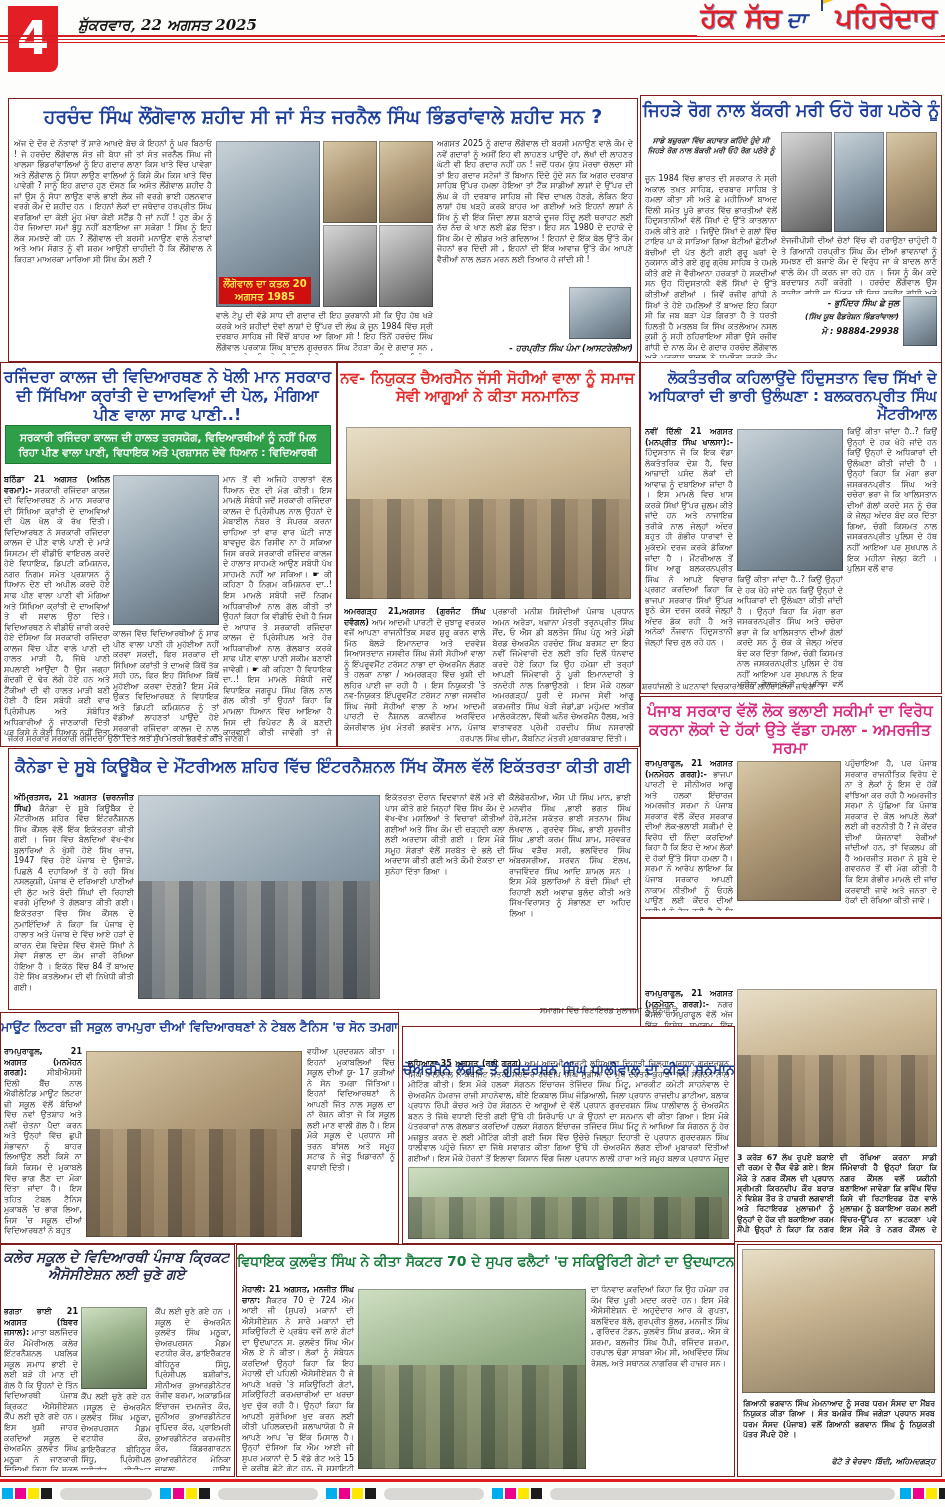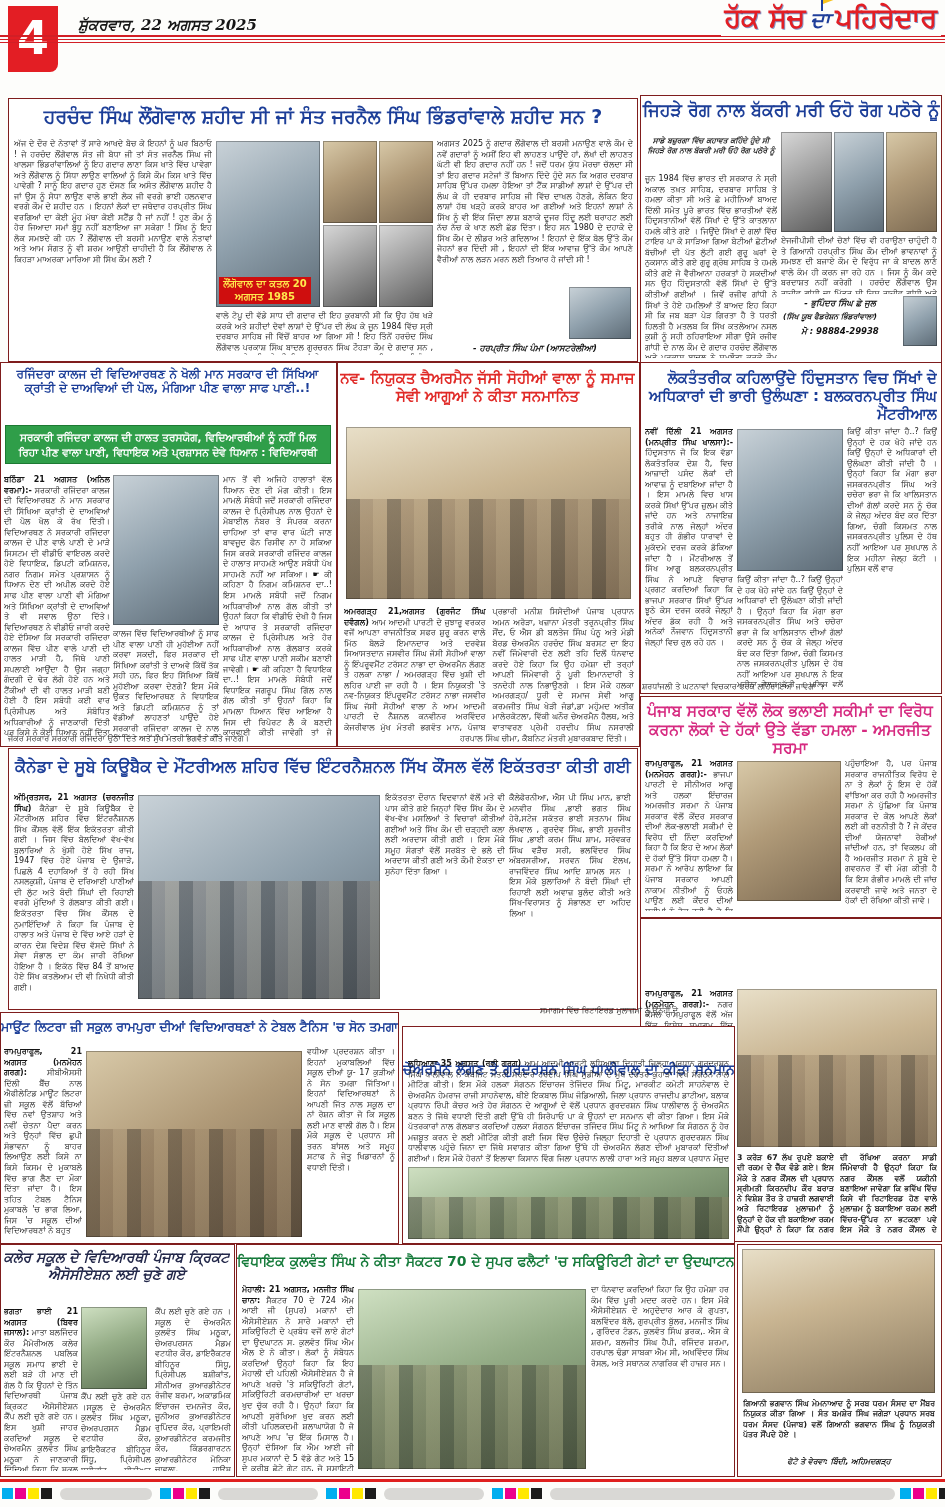--- a/index.html
+++ b/index.html
@@ -12,21 +12,21 @@
   .hl-red{color:#e02a27;}
   .hl-pink{color:#d62a80;}
   .hl-green{color:#157a3a;}
   .hl-dark{color:#23284a;font-style:italic;}
   .nowrap{white-space:nowrap;}
   .bt{font-size:8px;line-height:1.32;text-align:justify;color:#141414;overflow:hidden;}
   .dl{font-weight:bold;}
   .cols2{column-count:2;column-gap:7px;}
   .banner{background:#2f9e49;color:#fff;font-weight:bold;text-align:center;
     font-size:10.5px;line-height:1.4;padding:4px 6px;border:1px solid #1d7a33;box-sizing:border-box;}
-  .byline{font-weight:bold;font-style:italic;text-align:center;font-size:8.5px;color:#111;}
+  .byline{font-weight:bold;font-style:italic;text-align:right;font-size:8.5px;color:#111;}
   .cap{font-size:7.8px;font-weight:bold;line-height:1.32;text-align:justify;}
   .strip{font-size:8px;line-height:1.25;color:#222;overflow:hidden;white-space:nowrap;}
   
   .ph{position:absolute;box-shadow:inset 0 0 0 1px rgba(0,0,0,.3);
     background:linear-gradient(155deg,#cfc8bb,#9a907e 55%,#6f665a);overflow:hidden;}
   .ph.warm{background:linear-gradient(150deg,#d8c9a8,#b09a78 45%,#7c6a52);}
   .ph.cool{background:linear-gradient(150deg,#c9d2d8,#8fa0ac 50%,#5d6b76);}
   .ph.bw{background:linear-gradient(150deg,#d8d8d8,#9a9a9a 50%,#5c5c5c);}
   .ph.green{background:linear-gradient(160deg,#cfe0c2,#94ac86 45%,#5e7355);}
   .ph.room{background:linear-gradient(165deg,#e8dfc8,#c9b592 40%,#8a7a60);}
@@ -57,21 +57,21 @@
 <body>
 
 <div id="paper">
 
   <div id="pgnum" class="abs" style="left:8px;top:6px;width:50px;height:66px;font-size:46px;line-height:64px;">4</div>
   <div class="abs" style="left:78px;top:16px;font-size:15px;font-weight:bold;font-style:italic;font-family:'DejaVu Serif','Liberation Serif',serif;">ਸ਼ੁੱਕਰਵਾਰ, 22 ਅਗਸਤ 2025</div>
   <div class="abs redrule" style="left:0;top:35px;width:945px;height:9px;"></div>
   <div class="abs" style="right:4px;top:2px;height:34px;background:#fdfdfb;padding:0 4px;">
     <span class="mh mh-red" style="font-size:27px;">ਹੱਕ ਸੱਚ</span>
     <span class="mh mh-blue" style="font-size:21px;position:relative;">ਦਾ</span>
-    <span class="mh mh-red" style="font-size:27px;">ਪਹਿਰੇਦਾਰ</span>
+    <span class="mh mh-red" style="font-size:27px;margin-left:24px;">ਪਹਿਰੇਦਾਰ</span>
     <span class="flagpole" style="right:118px;top:-7px;"></span>
     <span class="flagtri" style="right:105px;top:-9px;"></span>
   </div>
 
   <div class="abs box" style="left:8px;top:98px;width:628px;height:262px;">
     <div class="hl hl-blue abs nowrap" style="left:0;top:6px;width:100%;font-size:19px;">ਹਰਚੰਦ ਸਿੰਘ ਲੌਂਗੋਵਾਲ ਸ਼ਹੀਦ ਸੀ ਜਾਂ ਸੰਤ ਜਰਨੈਲ ਸਿੰਘ ਭਿੰਡਰਾਂਵਾਲੇ ਸ਼ਹੀਦ ਸਨ ?</div>
     <div class="bt abs" style="left:5px;top:40px;width:198px;height:212px;">ਅੱਜ ਦੇ ਦੌਰ ਦੇ ਨੇਤਾਵਾਂ ਤੋਂ ਸਾਰੇ ਆਖਦੇ ਬੋਚ ਕੇ ਇਹਨਾਂ ਨੂੰ ਘਰ ਬਿਠਾਓ ! ਜੇ ਹਰਚੰਦ ਲੌਂਗੋਵਾਲ ਸੰਤ ਜੀ ਬੋਧਾ ਜੀ ਤਾਂ ਸੰਤ ਜਰਨੈਲ ਸਿੰਘ ਜੀ ਖਾਲਸਾ ਭਿੰਡਰਾਂਵਾਲਿਆਂ ਨੂੰ ਇਹ ਗਦਾਰ ਲਾਣਾ ਕਿਸ ਖਾਤੇ ਵਿੱਚ ਪਾਵੇਗਾ ਅਤੇ ਲੌਂਗੋਵਾਲ ਨੂੰ ਸਿੱਧਾ ਲਾਉਣ ਵਾਲਿਆਂ ਨੂੰ ਕਿਸੇ ਕੌਮ ਕਿਸ ਖਾਤੇ ਵਿੱਚ ਪਾਵੇਗੀ ? ਸਾਨੂੰ ਇਹ ਗਦਾਰ ਹੁਣ ਦੱਸਣ ਕਿ ਅਸੰਤ ਲੌਂਗੋਵਾਲ ਸ਼ਹੀਦ ਹੈ ਜਾਂ ਉਸ ਨੂੰ ਸੋਧਾ ਲਾਉਣ ਵਾਲੇ ਭਾਈ ਲੋਕ ਜੀ ਵਰਗੇ ਭਾਈ ਹਲਨਵਾਰ ਵਰਗੇ ਕੌਮ ਦੇ ਸ਼ਹੀਦ ਹਨ । ਇਹਨਾਂ ਲੋਕਾਂ ਦਾ ਜਥੇਦਾਰ ਹਰਪ੍ਰੀਤ ਸਿੰਘ ਵਰਗਿਆਂ ਦਾ ਕੋਈ ਮੂੰਹ ਮੱਥਾ ਕੋਈ ਸਟੈਂਡ ਹੈ ਜਾਂ ਨਹੀਂ ! ਹੁਣ ਕੌਮ ਨੂੰ ਹੋਰ ਜਿਆਦਾ ਸਮਾਂ ਬੁੱਧੂ ਨਹੀਂ ਬਣਾਇਆ ਜਾ ਸਕੇਗਾ ! ਸਿੱਖ ਨੂੰ ਇਹ ਲੋਕ ਸਮਝਦੇ ਕੀ ਹਨ ? ਲੌਂਗੋਵਾਲ ਦੀ ਬਰਸੀ ਮਨਾਉਣ ਵਾਲੇ ਨੇਤਾਵਾਂ ਅਤੇ ਆਮ ਸੰਗਤ ਨੂੰ ਵੀ ਸ਼ਰਮ ਆਉਣੀ ਚਾਹੀਦੀ ਹੈ ਕਿ ਲੌਂਗੋਵਾਲ ਨੇ ਕਿਹੜਾ ਮਾਅਰਕਾ ਮਾਰਿਆ ਸੀ ਸਿੱਖ ਕੌਮ ਲਈ ?</div>
 
     <div class="ph cool" style="left:207px;top:42px;width:104px;height:166px;"></div>
     <div class="redlabel" style="left:210px;top:178px;width:86px;">ਲੌਂਗੋਵਾਲ ਦਾ ਕਤਲ 20 ਅਗਸਤ 1985</div>
@@ -97,21 +97,21 @@
     </div>
     <div class="bt abs" style="left:4px;top:78px;width:132px;height:184px;">ਜੂਨ 1984 ਵਿੱਚ ਭਾਰਤ ਦੀ ਸਰਕਾਰ ਨੇ ਸ੍ਰੀ ਅਕਾਲ ਤਖ਼ਤ ਸਾਹਿਬ, ਦਰਬਾਰ ਸਾਹਿਬ ਤੇ ਹਮਲਾ ਕੀਤਾ ਸੀ ਅਤੇ ਛੇ ਮਹੀਨਿਆਂ ਬਾਅਦ ਦਿੱਲੀ ਸਮੇਤ ਪੂਰੇ ਭਾਰਤ ਵਿੱਚ ਭਾਰਤੀਆਂ ਵੱਲੋਂ ਹਿੰਦੁਸਤਾਨੀਆਂ ਵੱਲੋਂ ਸਿੱਖਾਂ ਦੇ ਉੱਤੇ ਕਾਤਲਾਨਾ ਹਮਲੇ ਕੀਤੇ ਗਏ । ਜਿਉਂਦੇ ਸਿੱਖਾਂ ਦੇ ਗਲਾਂ ਵਿੱਚ ਟਾਇਰ ਪਾ ਕੇ ਸਾੜਿਆ ਗਿਆ ਬੇਟੀਆਂ ਛੋਟੀਆਂ ਬੱਚੀਆਂ ਦੀ ਪੱਤ ਲੁੱਟੀ ਗਈ ਗੁਰੂ ਘਰਾਂ ਦੇ ਨੁਕਸਾਨ ਕੀਤੇ ਗਏ ਗੁਰੂ ਗ੍ਰੰਥ ਸਾਹਿਬ ਤੇ ਹਮਲੇ ਕੀਤੇ ਗਏ ਜੋ ਵੈਰੀਆਨਾ ਹਰਕਤਾਂ ਹੋ ਸਕਦੀਆਂ ਸਨ ਉਹ ਹਿੰਦੁਸਤਾਨੀ ਵੱਲੋਂ ਸਿੱਖਾਂ ਦੇ ਉੱਤੇ ਕੀਤੀਆਂ ਗਈਆਂ । ਜਿਵੇਂ ਰਜੀਵ ਗਾਂਧੀ ਨੇ ਸਿੱਖਾਂ ਤੇ ਹੋਏ ਹਮਲਿਆਂ ਤੋਂ ਬਾਅਦ ਇਹ ਕਿਹਾ ਸੀ ਕਿ ਜਬ ਬੜਾ ਪੇੜ ਗਿਰਤਾ ਹੈ ਤੋ ਧਰਤੀ ਹਿਲਤੀ ਹੈ ਮਤਲਬ ਕਿ ਸਿੱਖ ਕਤਲੇਆਮ ਨਸਲ ਕੁਸ਼ੀ ਨੂੰ ਸਹੀ ਠਹਿਰਾਇਆ ਸੀਗਾ ਉਸੇ ਰਜੀਵ ਗਾਂਧੀ ਦੇ ਨਾਲ ਕੌਮ ਦੇ ਗਦਾਰ ਹਰਚੰਦ ਲੌਂਗੋਵਾਲ ਅਤੇ ਪ੍ਰਕਾਸ਼ ਬਾਦਲ ਨੇ ਸਮਝੌਤਾ ਕਰਕੇ ਕੌਮ ਦੀ ਪਿੱਠ ਵਿੱਚ ਛੁਰਾ ਮਾਰਿਆ ਸੀ ਤੇ ਕੌਮ ਦੇ ਭਵਿੱਖ ਸਿੰਘਾਂ ਨੇ ਇਹ ਧੋਖੇ ਨੂੰ ਬਰਦਾਸ਼ਤ ਨਾ ਕਰਦਿਆਂ ਹੋਇਆਂ ਹਰਚੰਦ ਲੌਂਗੋਵਾਲ ਨੂੰ ਧੁਰ ਦੀ ਟਿਕਟ ਕਟਾ ਦਿੱਤੀ ।</div>
     <div class="bt abs" style="left:140px;top:140px;width:156px;height:58px;">ਏਜਜੀਪੀਸੀ ਦੀਆਂ ਚੋਣਾਂ ਵਿੱਚ ਵੀ ਹਰਾਉਣਾ ਚਾਹੁੰਦੀ ਹੈ ਤੇ ਗਿਆਨੀ ਹਰਪ੍ਰੀਤ ਸਿੰਘ ਕੌਮ ਦੀਆਂ ਭਾਵਨਾਵਾਂ ਨੂੰ ਸਮਝਣ ਦੀ ਬਜਾਏ ਕੌਮ ਦੇ ਵਿਰੁੱਧ ਜਾ ਕੇ ਬਾਦਲ ਲਾਣੇ ਵਾਲੇ ਕੰਮ ਹੀ ਕਰਨ ਜਾ ਰਹੇ ਹਨ । ਜਿਸ ਨੂੰ ਕੌਮ ਕਦੇ ਬਰਦਾਸ਼ਤ ਨਹੀਂ ਕਰੇਗੀ । ਹਰਚੰਦ ਲੌਂਗੋਵਾਲ ਉਸ ਰਾਜੀਵ ਗਾਂਧੀ ਦਾ ਮਿੱਤਰ ਸੀ ਜਿਸ ਰਾਜੀਵ ਗਾਂਧੀ ਅਤੇ ਉਸ ਦੀ ਟੋਲੀ ਨੇ ਸੰਤ ਭਿੰਡਰਾਂਵਾਲਿਆਂ, ਭਾਈ ਅਮਰੀਕ ਸਿੰਘ ਸਮੇਤ ਹਜ਼ਾਰਾਂ ਸਿੱਖਾਂ ਦਾ ਕਤਲੇਆਮ ਕੀਤਾ ਸੀ । ਬੀਬੀ ਸਰਵੰਤ ਕੌਰ ਨੂੰ ਆਪਣੇ ਪਿਤਾ ਅਤੇ ਹਜ਼ਾਰਾਂ ਸਿੰਘਾਂ ਦੇ ਕਾਤਲ ਰਾਜੀਵ ਗਾਂਧੀ ਦੇ ਮਿੱਤਰ ਹਰਚੰਦ ਲੌਂਗੋਵਾਲ ਵਰਗਿਆਂ ਦੀਆਂ ਬਰਸੀਆਂ ਮਨਾਉਣ ਵਾਲਿਆਂ ਤੋਂ ਦੂਰੀ ਬਣਾਉਣੀ ਚਾਹੀਦੀ ਹੈ ਅਤੇ ਆਪਣੀ ਸਥਿਤੀ ਸਪਸ਼ਟ ਕਰਨੀ ਚਾਹੀਦੀ ਹੈ।</div>
     <div class="ph cool" style="left:262px;top:200px;width:34px;height:50px;"></div>
     <div class="byline abs" style="left:140px;top:202px;width:118px;">- ਭੁਪਿੰਦਰ ਸਿੰਘ ਛੇ ਜੁਲ</div>
     <div class="byline abs" style="left:120px;top:216px;width:138px;font-size:7.5px;">(ਸਿੱਖ ਯੂਥ ਫੈਡਰੇਸ਼ਨ ਭਿੰਡਰਾਂਵਾਲਾ)</div>
     <div class="byline abs" style="left:140px;top:230px;width:118px;">ਮੋ : 98884-29938</div>
   </div>
 
   <div class="abs box" style="left:0;top:362px;width:335px;height:383px;">
-    <div class="hl hl-blue abs" style="left:2px;top:4px;width:329px;font-size:12px;">ਰਜਿੰਦਰਾ ਕਾਲਜ ਦੀ ਵਿਦਿਆਰਥਣ ਨੇ ਖੋਲੀ ਮਾਨ ਸਰਕਾਰ ਦੀ ਸਿੱਖਿਆ ਕ੍ਰਾਂਤੀ ਦੇ ਦਾਅਵਿਆਂ ਦੀ ਪੋਲ, ਮੰਗਿਆ ਪੀਣ ਵਾਲਾ ਸਾਫ ਪਾਣੀ..!</div>
+    <div class="hl hl-blue abs" style="left:2px;top:4px;width:329px;font-size:16px;">ਰਜਿੰਦਰਾ ਕਾਲਜ ਦੀ ਵਿਦਿਆਰਥਣ ਨੇ ਖੋਲੀ ਮਾਨ ਸਰਕਾਰ ਦੀ ਸਿੱਖਿਆ ਕ੍ਰਾਂਤੀ ਦੇ ਦਾਅਵਿਆਂ ਦੀ ਪੋਲ, ਮੰਗਿਆ ਪੀਣ ਵਾਲਾ ਸਾਫ ਪਾਣੀ..!</div>
     <div class="banner abs" style="left:4px;top:62px;width:326px;">ਸਰਕਾਰੀ ਰਜਿੰਦਰਾ ਕਾਲਜ ਦੀ ਹਾਲਤ ਤਰਸਯੋਗ, ਵਿਦਿਆਰਥੀਆਂ ਨੂੰ ਨਹੀਂ ਮਿਲ ਰਿਹਾ ਪੀਣ ਵਾਲਾ ਪਾਣੀ, ਵਿਧਾਇਕ ਅਤੇ ਪ੍ਰਸ਼ਾਸਨ ਦੇਵੇ ਧਿਆਨ : ਵਿਦਿਆਰਥੀ</div>
     <div class="bt abs" style="left:3px;top:112px;width:106px;height:264px;">
       <b class="dl">ਬਠਿੰਡਾ 21 ਅਗਸਤ (ਅਨਿਲ ਵਰਮਾ):-</b>
       <span>ਸਰਕਾਰੀ ਰਜਿੰਦਰਾ ਕਾਲਜ ਦੀ ਵਿਦਿਆਰਥਣ ਨੇ ਮਾਨ ਸਰਕਾਰ ਦੀ ਸਿੱਖਿਆ ਕ੍ਰਾਂਤੀ ਦੇ ਦਾਅਵਿਆਂ ਦੀ ਪੋਲ ਖੋਲ ਕੇ ਰੱਖ ਦਿੱਤੀ। ਵਿਦਿਆਰਥਣ ਨੇ ਸਰਕਾਰੀ ਰਜਿੰਦਰਾ ਕਾਲਜ ਦੇ ਪੀਣ ਵਾਲੇ ਪਾਣੀ ਦੇ ਮਾੜੇ ਸਿਸਟਮ ਦੀ ਵੀਡੀਓ ਵਾਇਰਲ ਕਰਦੇ ਹੋਏ ਵਿਧਾਇਕ, ਡਿਪਟੀ ਕਮਿਸ਼ਨਰ, ਨਗਰ ਨਿਗਮ ਸਮੇਤ ਪ੍ਰਸ਼ਾਸਨ ਨੂੰ ਧਿਆਨ ਦੇਣ ਦੀ ਅਪੀਲ ਕਰਦੇ ਹੋਏ ਸਾਫ ਪੀਣ ਵਾਲਾ ਪਾਣੀ ਵੀ ਮੰਗਿਆ ਅਤੇ ਸਿੱਖਿਆ ਕ੍ਰਾਂਤੀ ਦੇ ਦਾਅਵਿਆਂ ਤੇ ਵੀ ਸਵਾਲ ਉਠਾ ਦਿੱਤੇ। ਵਿਦਿਆਰਥਣ ਨੇ ਵੀਡੀਓ ਜਾਰੀ ਕਰਦੇ ਹੋਏ ਦੱਸਿਆ ਕਿ ਸਰਕਾਰੀ ਰਜਿੰਦਰਾ ਕਾਲਜ ਵਿੱਚ ਪੀਣ ਵਾਲੇ ਪਾਣੀ ਦੀ ਹਾਲਤ ਮਾੜੀ ਹੈ, ਜਿੱਥੇ ਪਾਣੀ ਸਪਲਾਈ ਆਉਂਦਾ ਹੈ ਉਸ ਜਗ੍ਹਾ ਗੰਦਗੀ ਦੇ ਢੇਰ ਲੱਗੇ ਹੋਏ ਹਨ ਅਤੇ ਟੈਂਕੀਆਂ ਦੀ ਵੀ ਹਾਲਤ ਮਾੜੀ ਬਣੀ ਹੋਈ ਹੈ ਇਸ ਸਬੰਧੀ ਕਈ ਵਾਰ ਪ੍ਰਿੰਸੀਪਲ ਅਤੇ ਸੰਬੰਧਿਤ ਅਧਿਕਾਰੀਆਂ ਨੂੰ ਜਾਣਕਾਰੀ ਦਿੱਤੀ ਪਰ ਕਿਸੇ ਨੇ ਕੋਈ ਧਿਆਨ ਨਹੀਂ ਦਿੱਤਾ ਜਿਸ ਦਾ ਖਮਿਆਜਾ ਵਿਦਿਆਰਥੀਆਂ ਨੂੰ ਬਿਮਾਰੀਆਂ ਦੀ ਚਪੇਟ ਆਉਣ ਵਿੱਚ ਭੁਗਤਣਾ ਪੈ ਰਿਹਾ ਹੈ।</span>
     </div>
     <div class="abs" style="left:112px;top:112px;width:106px;height:264px;">
       <div class="ph cool" style="position:relative;left:0;top:0;width:106px;height:150px;display:block;"></div>
       <div class="bt" style="height:108px;margin-top:4px;">ਕਾਲਜ ਵਿੱਚ ਵਿਦਿਆਰਥੀਆਂ ਨੂੰ ਸਾਫ ਪੀਣ ਵਾਲਾ ਪਾਣੀ ਹੀ ਮੁਹੱਈਆ ਨਹੀਂ ਕਰਵਾ ਸਕਦੀ, ਫਿਰ ਸਰਕਾਰ ਦੀ ਸਿੱਖਿਆ ਕਰਾਂਤੀ ਤੇ ਦਾਅਵੇ ਕਿੱਥੋਂ ਤੱਕ ਸਹੀ ਹਨ, ਫਿਰ ਇਹ ਸਿੱਖਿਆ ਕਿੱਥੋਂ ਮੁਹੱਈਆ ਕਰਵਾ ਦੇਣਗੇ? ਇਸ ਮੌਕੇ ਉਕਤ ਵਿਦਿਆਰਥਣ ਨੇ ਵਿਧਾਇਕ ਅਤੇ ਡਿਪਟੀ ਕਮਿਸ਼ਨਰ ਨੂੰ ਤਾਂ ਵੱਡੀਆਂ ਲਾਹਣਤਾਂ ਪਾਉਂਦੇ ਹੋਏ ਸਰਕਾਰੀ ਰਜਿੰਦਰਾ ਕਾਲਜ ਦੇ ਨਾਲ ਸਿੱਖਿਆ ਕ੍ਰਾਂਤੀ ਦੇ ਦਾਅਵਿਆਂ ਤੇ ਵੀ ਸਵਾਲ ਖੜੇ ਕੀਤੇ।</div>
     </div>
     <div class="bt abs" style="left:222px;top:112px;width:109px;height:264px;">ਮਾਨ ਤੋਂ ਵੀ ਅਜਿਹੇ ਹਾਲਾਤਾਂ ਵੱਲ ਧਿਆਨ ਦੇਣ ਦੀ ਮੰਗ ਕੀਤੀ। ਇਸ ਮਾਮਲੇ ਸੰਬੰਧੀ ਜਦੋਂ ਸਰਕਾਰੀ ਰਜਿੰਦਰਾ ਕਾਲਜ ਦੇ ਪ੍ਰਿੰਸੀਪਲ ਨਾਲ ਉਹਨਾਂ ਦੇ ਮੋਬਾਈਲ ਨੰਬਰ ਤੇ ਸੰਪਰਕ ਕਰਨਾ ਚਾਹਿਆ ਤਾਂ ਵਾਰ ਵਾਰ ਘੰਟੀ ਜਾਣ ਬਾਵਜੂਦ ਫੋਨ ਰਿਸੀਵ ਨਾ ਹੋ ਸਕਿਆ ਜਿਸ ਕਰਕੇ ਸਰਕਾਰੀ ਰਜਿੰਦਰ ਕਾਲਜ ਦੇ ਹਾਲਾਤ ਸਾਹਮਣੇ ਆਉਣ ਸਬੰਧੀ ਪੱਖ ਸਾਹਮਣੇ ਨਹੀਂ ਆ ਸਕਿਆ। ☛ ਕੀ ਕਹਿਣਾ ਹੈ ਨਿਗਮ ਕਮਿਸ਼ਨਰ ਦਾ..! ਇਸ ਮਾਮਲੇ ਸਬੰਧੀ ਜਦੋਂ ਨਿਗਮ ਅਧਿਕਾਰੀਆਂ ਨਾਲ ਗੱਲ ਕੀਤੀ ਤਾਂ ਉਹਨਾਂ ਕਿਹਾ ਕਿ ਵੀਡੀਓ ਦੇਖੀ ਹੈ ਜਿਸ ਦੇ ਆਧਾਰ ਤੇ ਸਰਕਾਰੀ ਰਜਿੰਦਰਾ ਕਾਲਜ ਦੇ ਪ੍ਰਿੰਸੀਪਲ ਅਤੇ ਹੋਰ ਅਧਿਕਾਰੀਆਂ ਨਾਲ ਗੱਲਬਾਤ ਕਰਕੇ ਸਾਫ ਪੀਣ ਵਾਲਾ ਪਾਣੀ ਸਕੀਮ ਬਣਾਈ ਜਾਵੇਗੀ। ☛ ਕੀ ਕਹਿਣਾ ਹੈ ਵਿਧਾਇਕ ਦਾ..! ਇਸ ਮਾਮਲੇ ਸੰਬੰਧੀ ਜਦੋਂ ਵਿਧਾਇਕ ਜਗਰੂਪ ਸਿੰਘ ਗਿੱਲ ਨਾਲ ਗੱਲ ਕੀਤੀ ਤਾਂ ਉਹਨਾਂ ਕਿਹਾ ਕਿ ਮਾਮਲਾ ਧਿਆਨ ਵਿੱਚ ਆਇਆ ਹੈ ਜਿਸ ਦੀ ਰਿਪੋਰਟ ਲੈ ਕੇ ਬਣਦੀ ਕਾਰਵਾਈ ਕੀਤੀ ਜਾਵੇਗੀ ਤਾਂ ਜੋ ਵਿਦਿਆਰਥੀਆਂ ਨੂੰ ਸਾਫ ਪੀਣ ਵਾਲਾ ਪਾਣੀ ਮੁਹੱਈਆ ਕਰਵਾਉਣ ਦੇ ਯਤਨ ਕੀਤੇ ਜਾਣ।</div>

